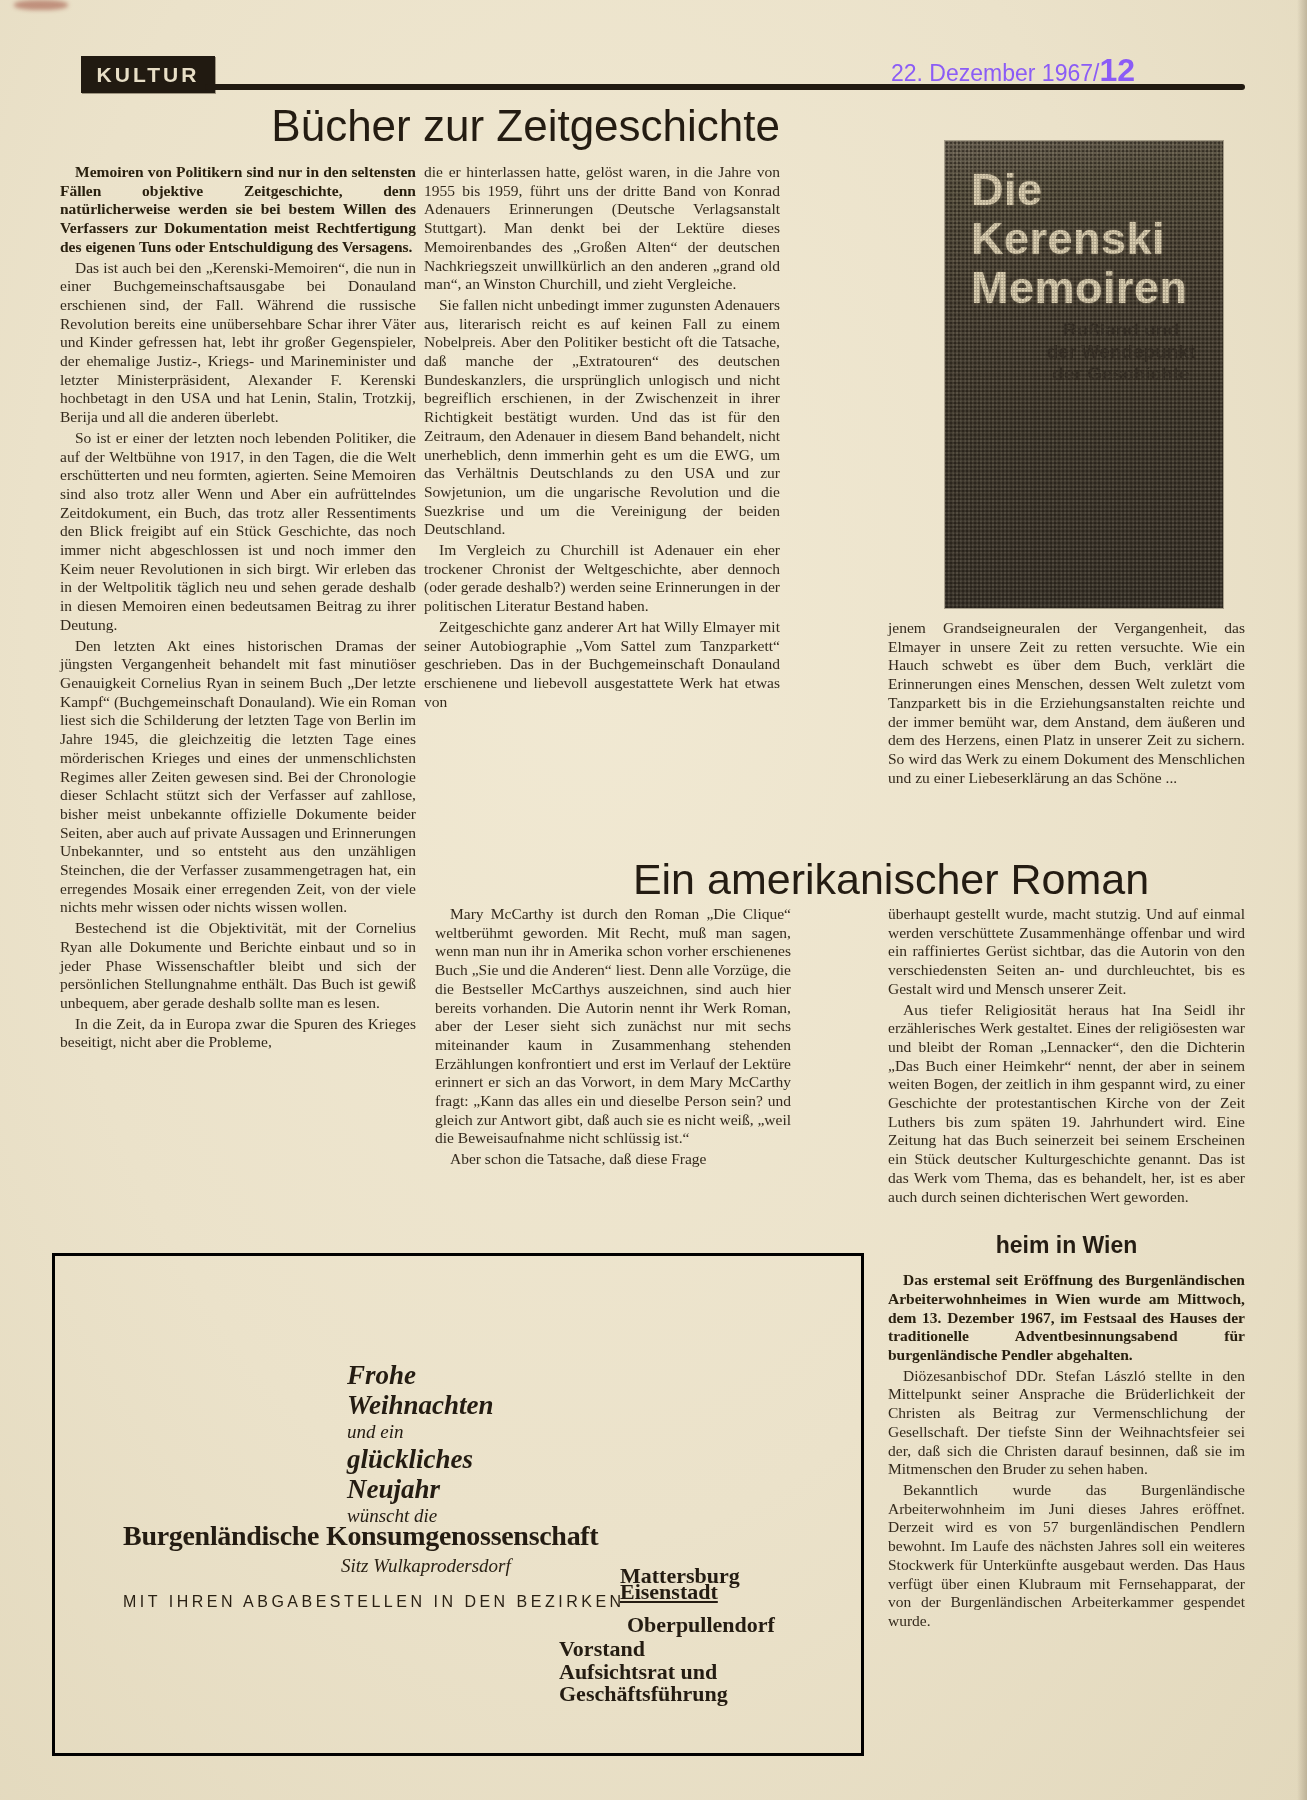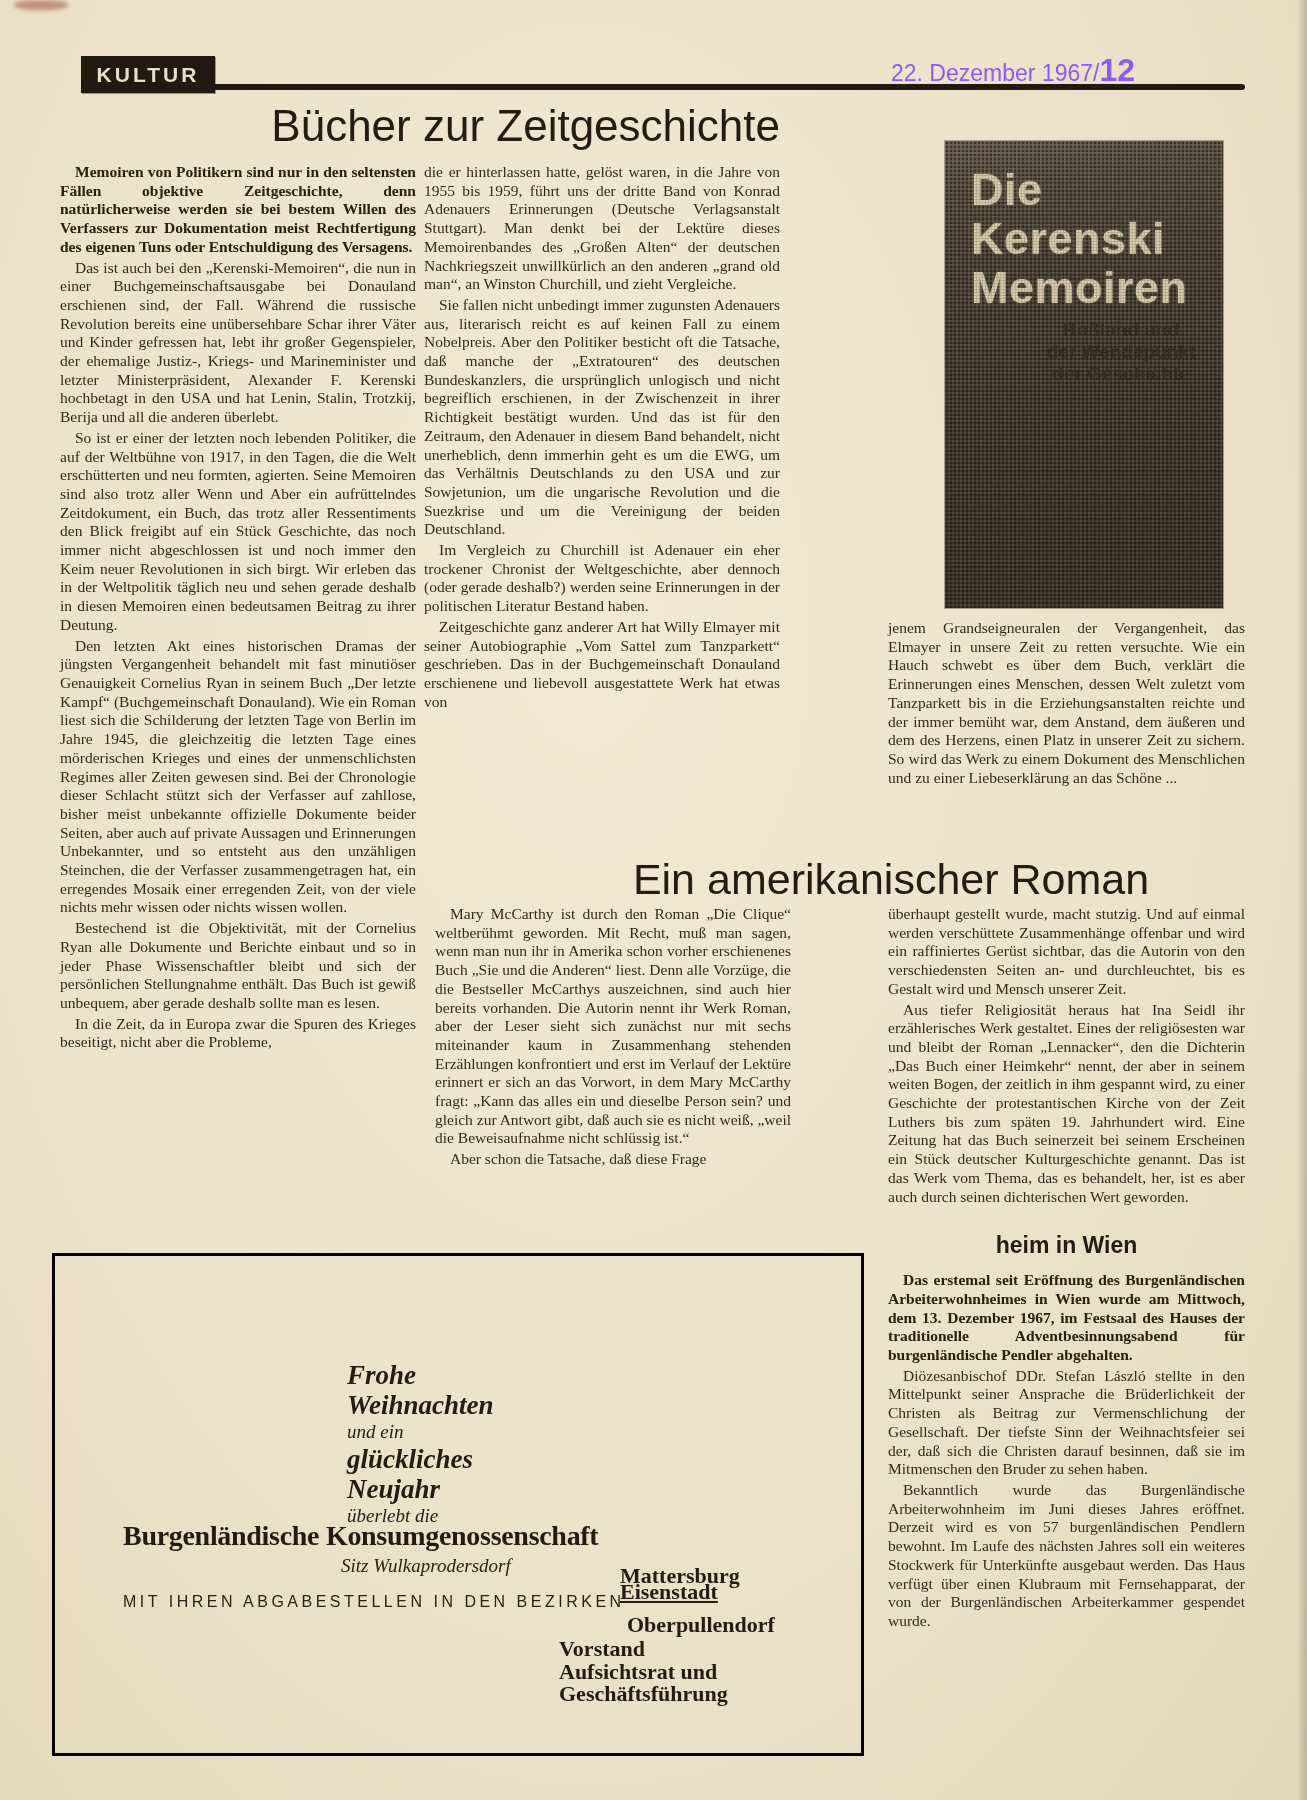--- a/index.html
+++ b/index.html
@@ -172,21 +172,21 @@
   <p>Bekanntlich wurde das Burgenländische Arbeiterwohnheim im Juni dieses Jahres eröffnet. Derzeit wird es von 57 burgenländischen Pendlern bewohnt. Im Laufe des nächsten Jahres soll ein weiteres Stockwerk für Unterkünfte ausgebaut werden. Das Haus verfügt über einen Klubraum mit Fernsehapparat, der von der Burgenländischen Arbeiterkammer gespendet wurde.</p>
 </div>
 
 <div class="abs ad-box">
   <div class="abs ad-greeting">
     <span class="g-big">Frohe</span>
     <span class="g-big">Weihnachten</span>
     <span class="g-small">und ein</span>
     <span class="g-big">glückliches</span>
     <span class="g-big">Neujahr</span>
-    <span class="g-small">überlebt die</span>
+    <span class="g-small">wünscht die</span>
   </div>
   <div class="abs ad-company">Burgenländische Konsumgenossenschaft</div>
   <div class="abs ad-seat">Sitz Wulkaprodersdorf</div>
   <div class="abs ad-branches-label">MIT IHREN ABGABESTELLEN IN DEN BEZIRKEN</div>
   <div class="abs ad-district d-0">Mattersburg</div>
   <div class="abs ad-district d-1">Eisenstadt</div>
   <div class="abs ad-district d-2">Oberpullendorf</div>
   <div class="abs ad-sig s-0">Vorstand</div>
   <div class="abs ad-sig s-1">Aufsichtsrat und</div>
   <div class="abs ad-sig s-2">Geschäftsführung</div>

